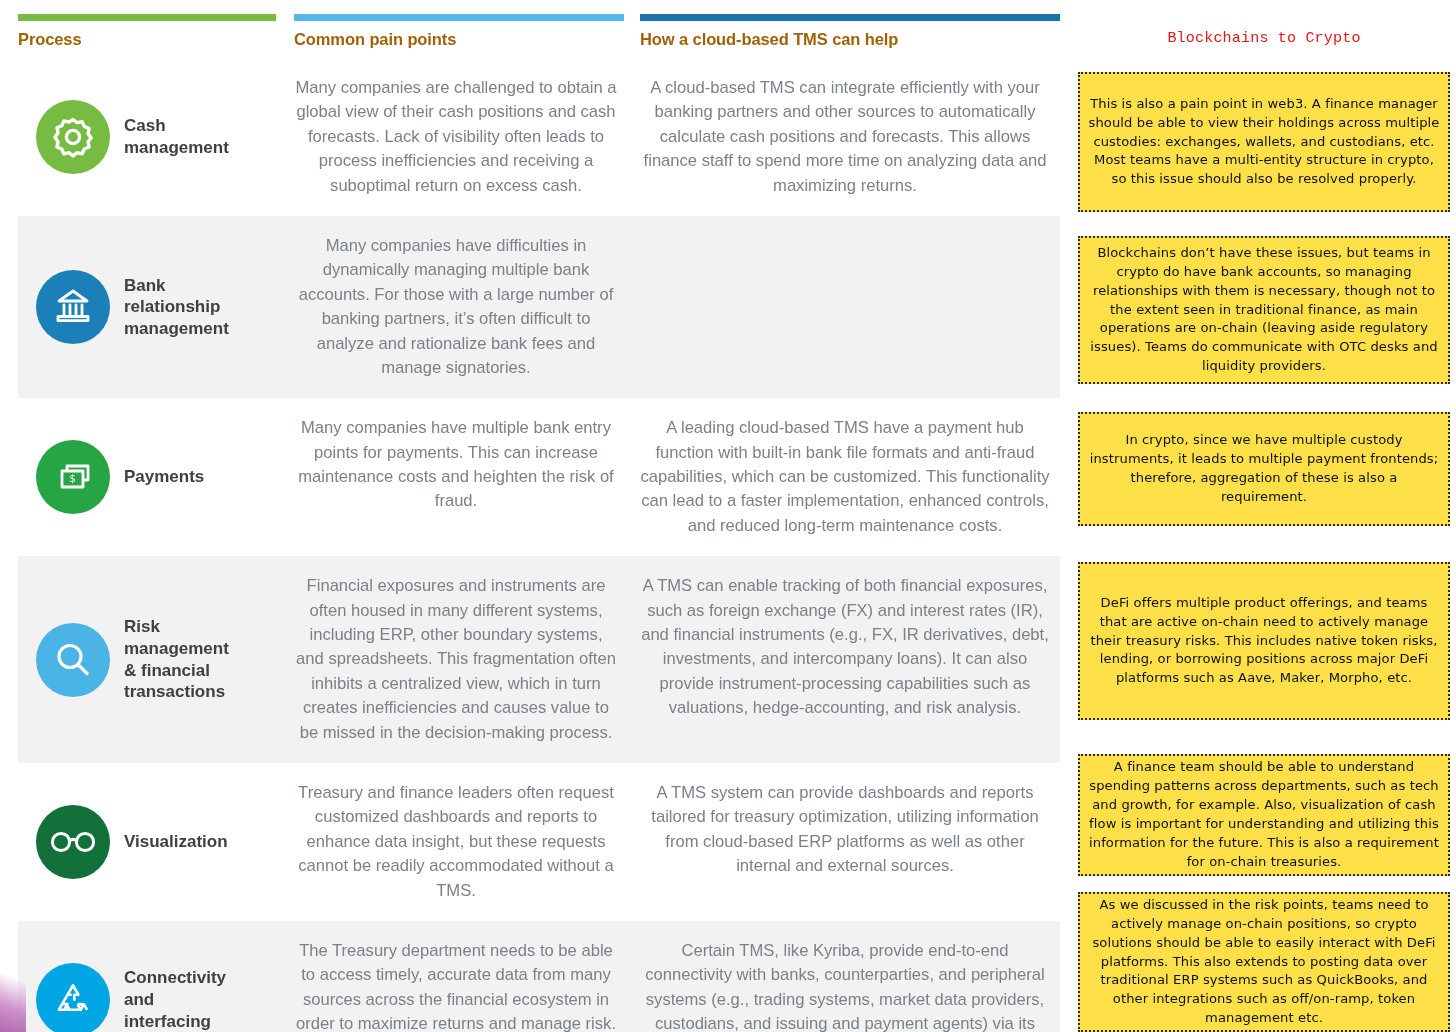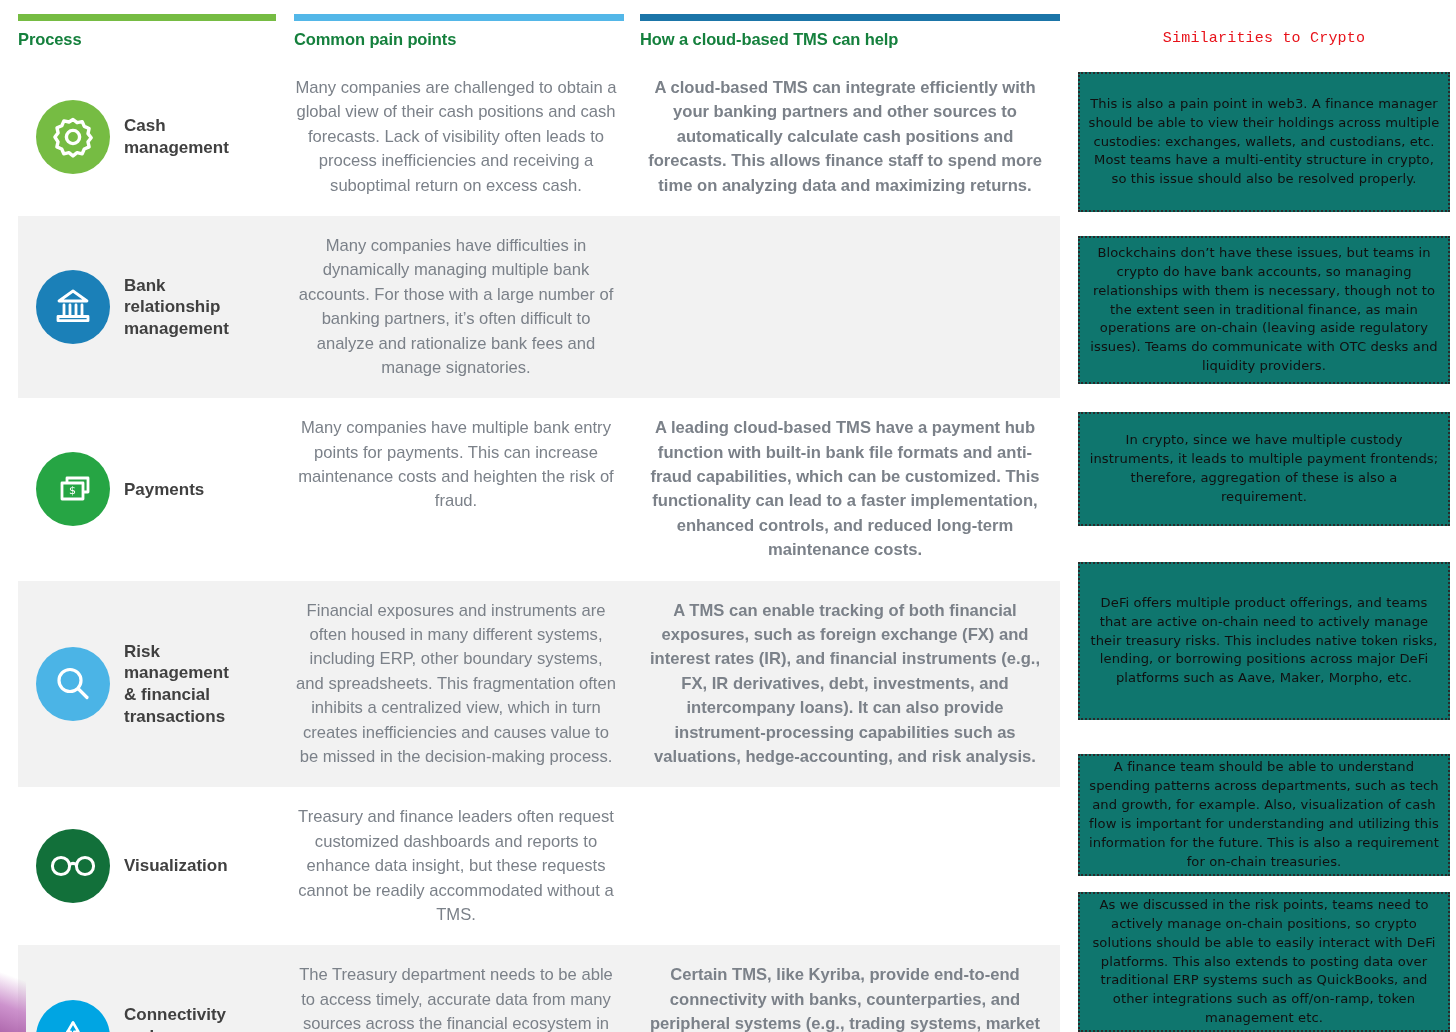--- a/index.html
+++ b/index.html
@@ -51,21 +51,21 @@
     position: relative;
     box-sizing: border-box;
   }
   .head-cell .bar {
     height: 7px;
     width: 100%;
   }
   .head-cell .htext {
     font-size: 16.5px;
     font-weight: bold;
-    color: #15803d;
+    color: #a16207;
     padding-top: 9px;
     letter-spacing: -0.1px;
     white-space: nowrap;
   }
   .col-process  { width: 258px; margin-right: 18px; }
   .col-pain     { width: 330px; margin-right: 16px; }
   .col-help     { width: 420px; }
 
   
   .row {
@@ -84,21 +84,20 @@
   }
   .cell-pain {
     width: 346px;
     box-sizing: border-box;
     padding: 18px 22px 18px 0;
   }
   .cell-help {
     width: 420px;
     box-sizing: border-box;
     padding: 18px 10px 18px 0;
-    font-weight: bold;
   }
 
   .icon-badge {
     width: 74px;
     height: 74px;
     border-radius: 50%;
     flex: 0 0 74px;
     display: flex;
     align-items: center;
     justify-content: center;
@@ -133,21 +132,21 @@
     color: #e8121a;
     text-align: center;
     padding-top: 16px;
     padding-bottom: 6px;
     letter-spacing: .2px;
   }
   .annot-box {
     position: absolute;
     box-sizing: border-box;
     border: 2px dotted #2a2a2a;
-    background: #0f766e;
+    background: #fde047;
     font-family: "DejaVu Sans", sans-serif;
     font-size: 13.1px;
     line-height: 1.44;
     color: #101010;
     text-align: center;
     display: flex;
     align-items: center;
     justify-content: center;
     padding: 6px 8px;
     letter-spacing: .1px;
@@ -262,20 +261,23 @@
                   <circle cx="12" cy="15" r="8.6"></circle>
                   <circle cx="36" cy="15" r="8.6"></circle>
                   <path d="M20.6 13.6c2.2-1.6 4.6-1.6 6.8 0"></path>
                 </g>
               </svg>
             </div>
             <div class="process-label">Visualization</div>
           </div>
           <div class="cell-pain">
             <div class="body-text">Treasury and finance leaders often request customized dashboards and reports to enhance data insight, but these requests cannot be readily accommodated without a TMS.</div>
+          </div>
+          <div class="cell-help">
+            <div class="body-text">A TMS system can provide dashboards and reports tailored for treasury optimization, utilizing information from cloud-based ERP platforms as well as other internal and external sources.</div>
           </div>
         </div>
         <div class="row shaded">
           <div class="cell-process">
             <div class="icon-badge" style="background: rgb(0, 165, 227);">
               <svg width="44" height="44" viewBox="0 0 44 44">
                 <g fill="none" stroke="#fff" stroke-width="2.6" stroke-linejoin="round" stroke-linecap="round">
                   <path d="M22 7.5l5.4 9.2h-4.1v5.1"></path>
                   <path d="M22 7.5l-5.4 9.2h3.1"></path>
                   <path d="M16.6 16.7l-5.4 9.3 5.3 0.1-2.6 4.4"></path>
@@ -292,21 +294,21 @@
             <div class="body-text">The Treasury department needs to be able to access timely, accurate data from many sources across the financial ecosystem in order to maximize returns and manage risk.</div>
           </div>
           <div class="cell-help">
             <div class="body-text">Certain TMS, like Kyriba, provide end-to-end connectivity with banks, counterparties, and peripheral systems (e.g., trading systems, market data providers, custodians, and issuing and payment agents) via its Connectivity-as-a-Service offering.</div>
           </div>
         </div>
       </div>
   </div>
 
   <div class="annot-col">
-    <div class="annot-title" style="color: rgb(232, 18, 26);">Similarities to Crypto</div>
+    <div class="annot-title" style="color: rgb(232, 18, 26);">Blockchains to Crypto</div>
     <div id="annot-container">
         <div class="annot-box" style="top: 58px; height: 140px; left: 0px; width: 372px;">
           <div>This is also a pain point in web3. A finance manager should be able to view their holdings across multiple custodies: exchanges, wallets, and custodians, etc. Most teams have a multi-entity structure in crypto, so this issue should also be resolved properly.</div>
         </div>
         <div class="annot-box" style="top: 222px; height: 148px; left: 0px; width: 372px;">
           <div>Blockchains don’t have these issues, but teams in crypto do have bank accounts, so managing relationships with them is necessary, though not to the extent seen in traditional finance, as main operations are on-chain (leaving aside regulatory issues). Teams do communicate with OTC desks and liquidity providers.</div>
         </div>
         <div class="annot-box" style="top: 398px; height: 114px; left: 0px; width: 372px;">
           <div>In crypto, since we have multiple custody instruments, it leads to multiple payment frontends; therefore, aggregation of these is also a requirement.</div>
         </div>

